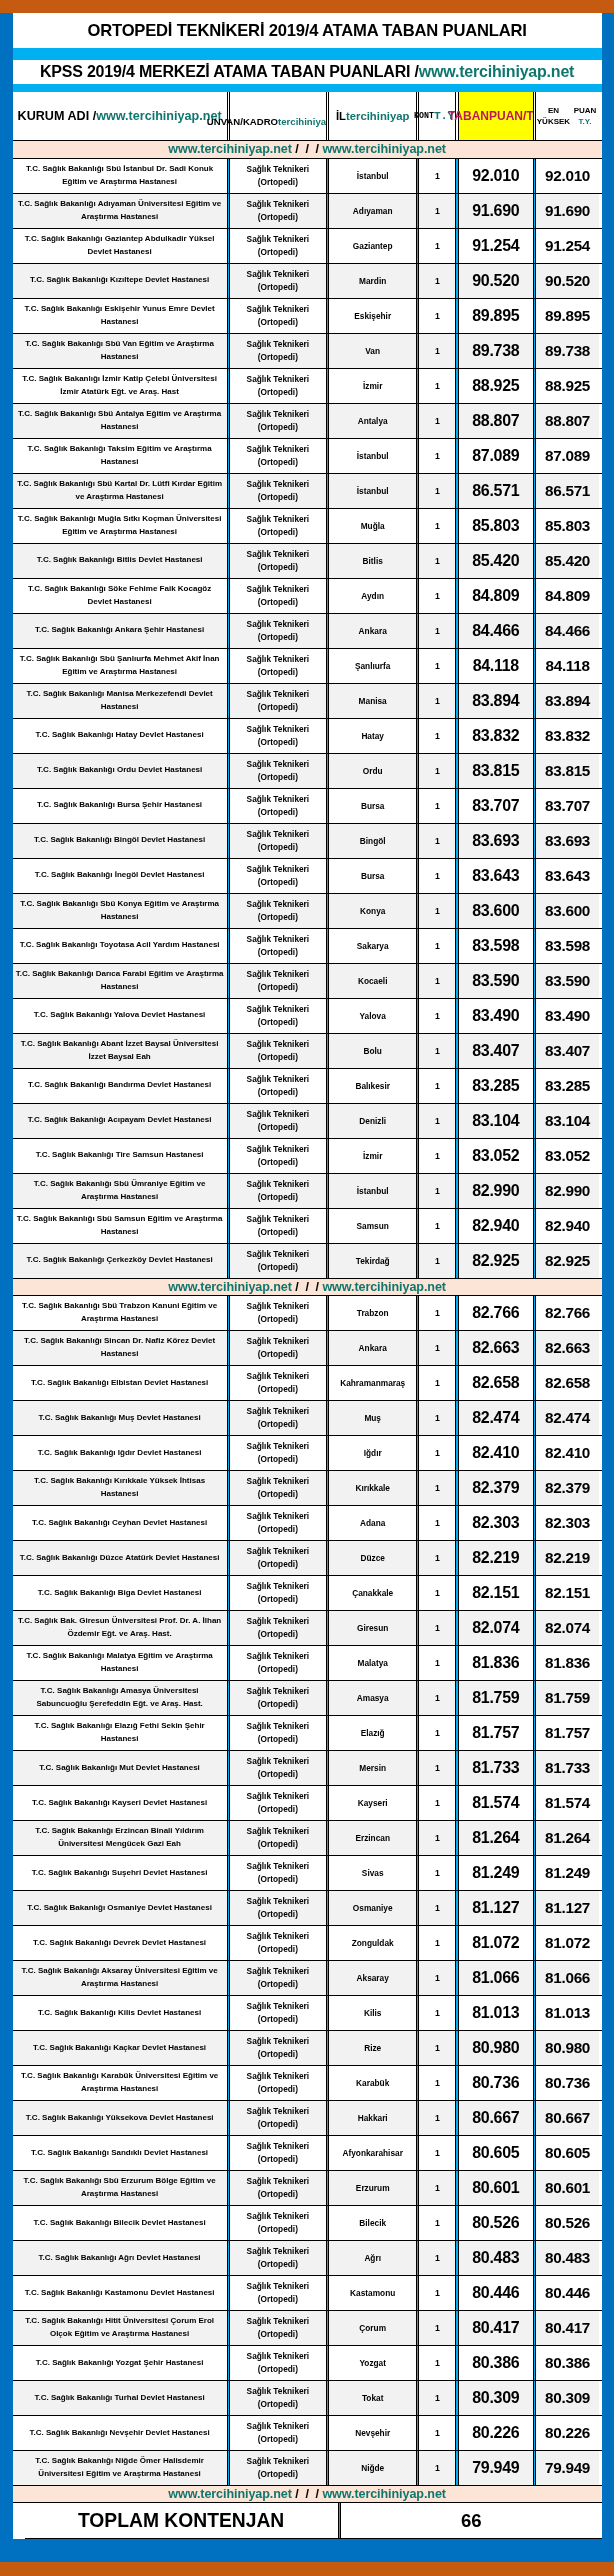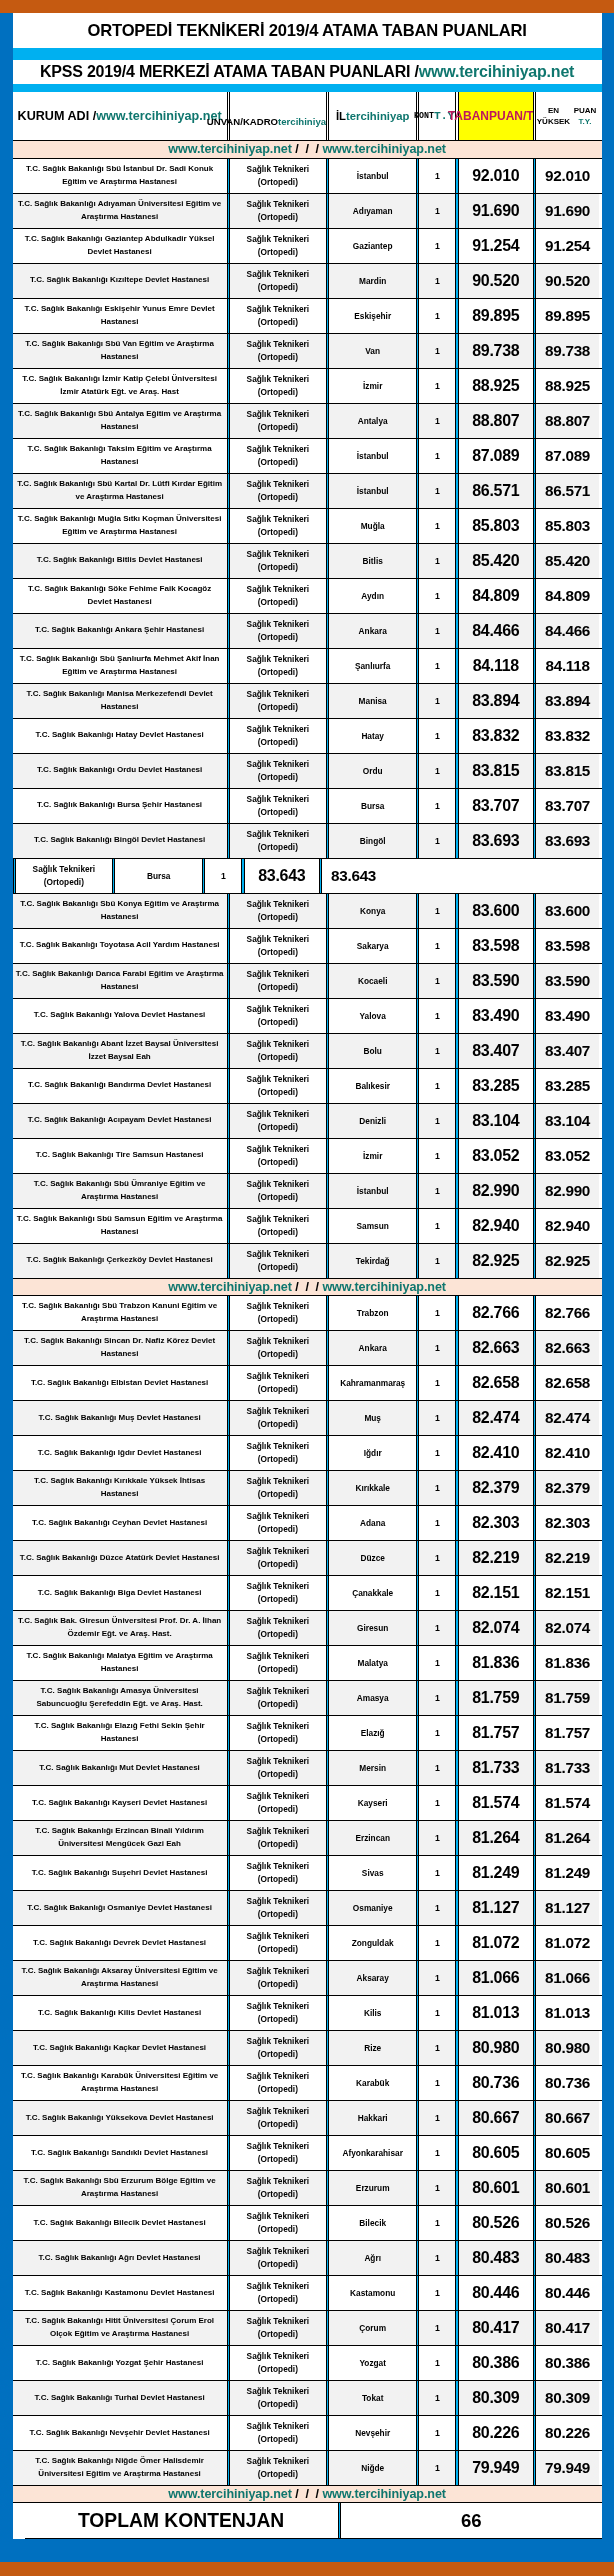--- a/index.html
+++ b/index.html
@@ -411,20 +411,21 @@
           <div class="sep"></div>
           <div class="c3">Bingöl</div>
           <div class="sep"></div>
           <div class="c4">1</div>
           <div class="sep"></div>
           <div class="c5">83.693</div>
           <div class="sep"></div>
           <div class="c6">83.693</div>
         </div>
         <div class="row">
+          <div class="c1">T.C. Sağlık Bakanlığı İnegöl Devlet Hastanesi</div>
           <div class="sep"></div>
           <div class="c2">
             <span>Sağlık Teknikeri</span>
             <span>(Ortopedi)</span>
           </div>
           <div class="sep"></div>
           <div class="c3">Bursa</div>
           <div class="sep"></div>
           <div class="c4">1</div>
           <div class="sep"></div>

